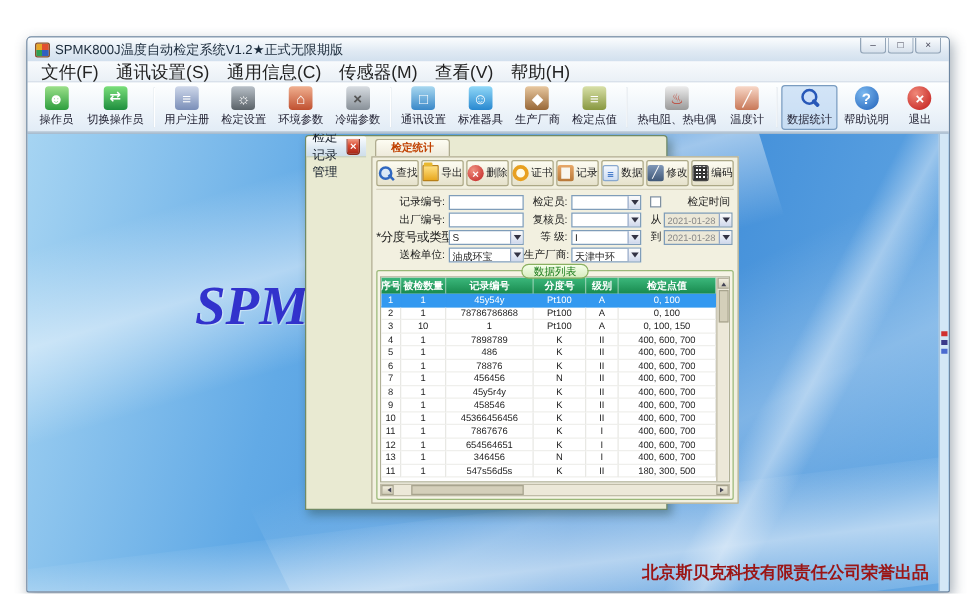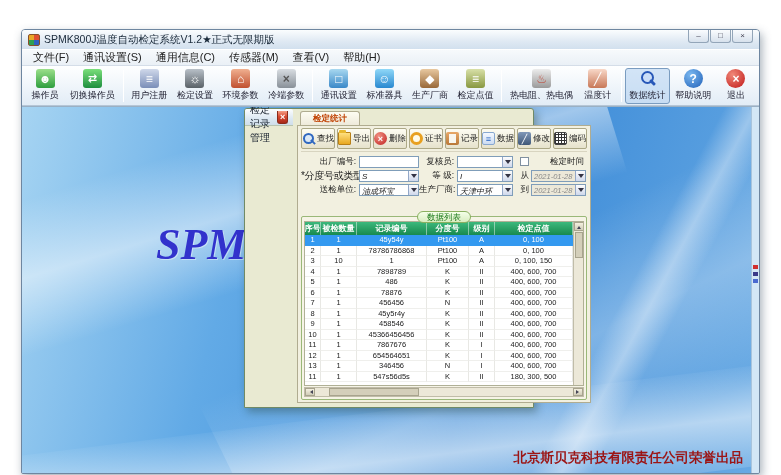--- a/index.html
+++ b/index.html
@@ -17,21 +17,21 @@
   .app-icon{width:12px;height:12px;border-radius:2px;border:1px solid #88502a;
     background:conic-gradient(#e05030 0 25%,#3060c0 0 50%,#30a050 0 75%,#e8a828 0);}
   .title-text{font-size:10.5px;color:#1a2a3a;white-space:nowrap;}
   .caption-buttons{position:absolute;right:6px;top:0;display:flex;}
   .cap-btn{width:21px;height:13px;border:1px solid #93a5b8;border-top:none;
     background:linear-gradient(#fafcfe,#d7e1ec);color:#445;font-size:8px;line-height:11px;
     text-align:center;border-radius:0 0 3px 3px;margin-left:1px;}
 
   .menubar{height:17px;display:flex;align-items:center;background:linear-gradient(#f7fafc,#eaf0f6);
     border-top:1px solid #fff;border-bottom:1px solid #d4dde8;padding:0 4px;}
-  .menu-item{font-size:11px;color:#222;padding:1px 7px;text-align:center;}
+  .menu-item{font-size:14px;color:#222;padding:1px 7px;text-align:center;}
 
   .toolbar{height:40px;display:flex;align-items:center;background:linear-gradient(#feffff,#e2ecf6);
     border-bottom:1px solid #b6c6d6;padding:0 3px;}
   .tb-btn{min-width:40px;height:36px;display:flex;flex-direction:column;align-items:center;
     justify-content:center;gap:1px;padding:0 4px;border:1px solid transparent;border-radius:3px;}
   .tb-btn.active{border-color:#7a9cc0;background:rgba(176,208,240,.55);}
   .tb-lbl{font-size:9px;color:#223;white-space:nowrap;}
   .tb-sep{width:1px;height:32px;background:#b8c6d4;border-right:1px solid #fff;margin:0 3px;}
   .tb-ico{display:flex;align-items:center;justify-content:center;width:19px;height:19px;
     border-radius:3px;color:#fff;font-size:12px;line-height:1;font-weight:bold;position:relative;}
@@ -121,21 +121,21 @@
                      repeating-linear-gradient(90deg,#333 0 1.5px,transparent 1.5px 3px);}
 
   
   .form-area{height:58px;position:relative;padding-top:3px;font-size:8.5px;color:#1a1a1a;}
   .f-row{display:flex;align-items:center;height:13px;margin-bottom:1px;}
   .f-lbl{width:58px;text-align:right;padding-right:3px;white-space:nowrap;}
   .f-lbl.small{font-size:10px;letter-spacing:-0.3px;}
   .f-lbl2{width:38px;text-align:right;padding-right:3px;white-space:nowrap;}
   .f-inp{width:60px;height:12px;border:1px solid #7f9db9;background:#fff;font-size:8.5px;
     font-family:inherit;padding:0 2px;}
-  .combo{display:flex;height:12px;border:1px solid #7f9db9;background:#fff;font-style:italic;}
+  .combo{display:flex;height:12px;border:1px solid #7f9db9;background:#fff;}
   .w60{width:60px;} .w56{width:56px;}
   .cmb-val{flex:1;font-size:8px;padding:1px 2px;overflow:hidden;white-space:nowrap;}
   .cmb-btn{width:10px;background:linear-gradient(#fcfcfc,#cfd8ec);border-left:1px solid #94a8c8;
     display:flex;align-items:center;justify-content:center;}
   .tri{width:0;height:0;border:3px solid transparent;border-top:4px solid #334;margin-top:4px;}
   .f-right{position:absolute;right:1px;top:3px;width:66px;}
   .chk-row{display:flex;align-items:center;gap:21px;height:13px;margin-bottom:1px;}
   .chk{width:9px;height:9px;background:#fff;border:1px solid #8090a0;}
   .d-row{display:flex;align-items:center;height:13px;margin-bottom:1px;gap:2px;}
   .d-lbl{width:9px;text-align:right;}
@@ -330,20 +330,31 @@
                   <span>修改</span>
                 </div>
                 <div class="dt-btn">
                   <span class="dt-ico di-barcode"></span>
                   <span>编码</span>
                 </div>
               </div>
 
             <div class="form-area">
               <div class="f-row">
+                <span class="f-lbl">记录编号:</span>
+                <input class="f-inp" value="" style="">
+                <span class="f-lbl2">检定员:</span>
+                <span class="combo w56">
+                  <span class="cmb-val"></span>
+                  <span class="cmb-btn">
+                      <span class="tri"></span>
+                    </span>
+                </span>
+              </div>
+              <div class="f-row">
                 <span class="f-lbl">出厂编号:</span>
                 <input class="f-inp" value="" style="">
                 <span class="f-lbl2">复核员:</span>
                 <span class="combo w56">
                   <span class="cmb-val"></span>
                   <span class="cmb-btn">
                       <span class="tri"></span>
                     </span>
                 </span>
               </div>

